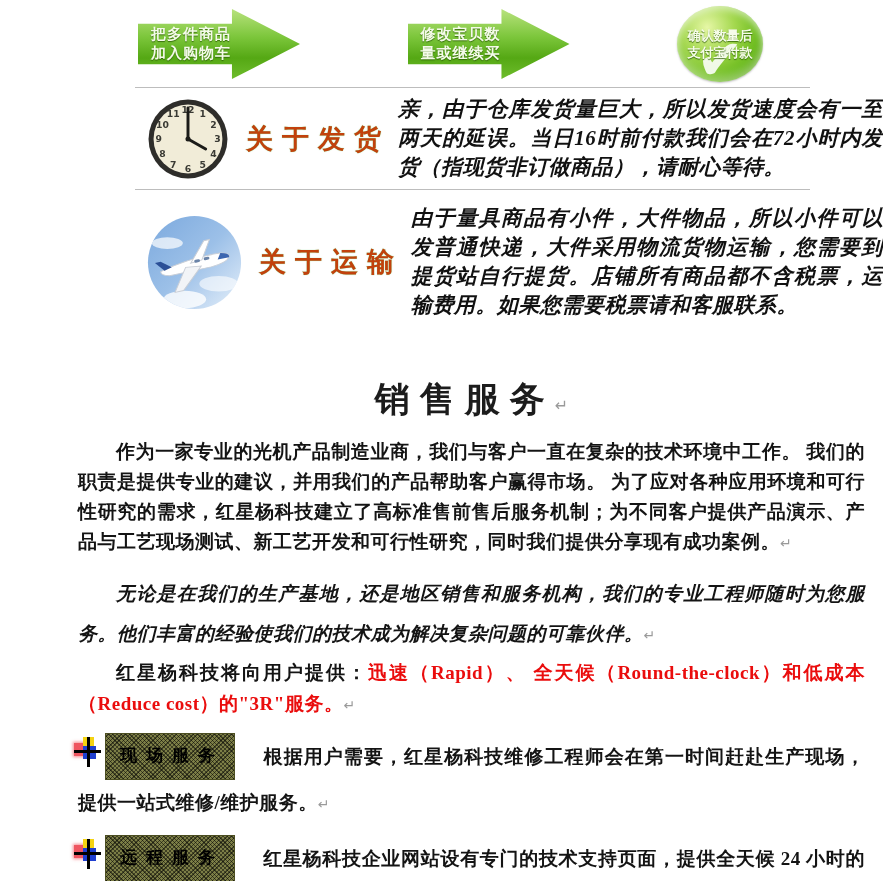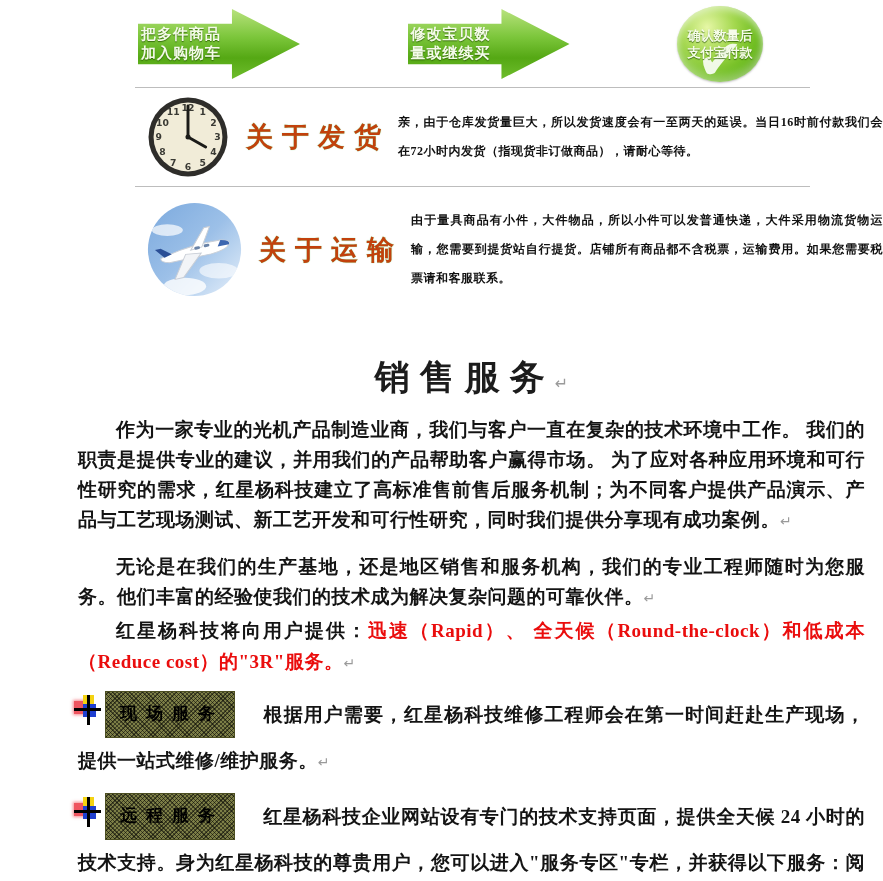--- a/index.html
+++ b/index.html
@@ -14,21 +14,21 @@
   .steps {
     margin:6px 0 0 138px; width:625px; height:76px;
     display:flex; align-items:center; justify-content:space-between;
   }
   .step-arrow {
     position:relative; width:162px; height:70px;
     background:linear-gradient(180deg,#b8e27d 0%,#7cc63b 40%,#55a814 70%,#6ebd2c 100%);
     clip-path:polygon(0 21%,58% 21%,58% 0,100% 50%,58% 100%,58% 79%,0 79%);
   }
   .step-arrow .step-text {
-    position:absolute; left:3px; top:50%; transform:translateY(-50%);
+    position:absolute; left:13px; top:50%; transform:translateY(-50%);
     color:#f4fbe9; font-weight:bold; font-size:15px; line-height:19px;
     text-shadow:0 1px 1px rgba(40,90,0,.8); letter-spacing:1px; white-space:nowrap;
   }
   .step-circle {
     position:relative; width:86px; height:76px; border-radius:50%;
     background:radial-gradient(circle at 35% 28%,#e6f7a6 0%,#9ed locationally 0,#a4d84f 35%,#6dbc1e 65%,#3f8c07 100%);
     background:radial-gradient(circle at 35% 28%,#e6f7a6 0%,#a4d84f 35%,#6dbc1e 65%,#3f8c07 100%);
     box-shadow:inset 0 -6px 10px rgba(255,255,255,.35), inset 0 4px 6px rgba(255,255,255,.5), 0 1px 2px rgba(0,0,0,.25);
     display:flex; align-items:center; justify-content:center;
   }
@@ -46,38 +46,38 @@
     border-top:1px solid #bdbdbd;
   }
 
   
   .info-row { display:flex; align-items:center; padding:7px 0 7px 146px; }
   .info-label {
     color:#c2410c; font-weight:bold; font-size:27px; letter-spacing:9px;
     margin:0 8px 0 16px; white-space:nowrap; text-shadow:0 0 1px rgba(30,200,50,.6);
   }
   .info-text {
-    width:536px; font-weight:bold; font-size:12px; line-height:29px;
-    text-align:justify; letter-spacing:.5px;
+    width:536px; font-weight:bold; font-size:21px; line-height:29px;
+    text-align:justify; letter-spacing:.5px;font-style:italic;
   }
   .clock-wrap { width:84px; height:84px; flex:0 0 auto; }
   .plane-wrap { width:97px; height:97px; flex:0 0 auto; }
 
   
   .doc { padding:0 18px 0 78px; }
   .doc-title {
     text-align:center; font-size:35px; font-weight:bold; letter-spacing:10px;
     margin:46px 0 14px 0; color:#1c1c1c;
   }
   .doc-title .cr { font-size:16px; letter-spacing:0; }
   .para {
     font-size:19px; font-weight:bold; line-height:30px; text-align:justify;
     text-indent:2em; color:#141414; margin-bottom:2px; letter-spacing:.5px;
   }
-  .para.second { line-height:30px; margin-top:16px; }
+  .para.second { line-height:40px; margin-top:16px;font-style:italic; }
   .para.red-line { margin-top:1px; line-height:31px; }
   .red { color:#ea0d0d; }
   .cr { color:#9a9a9a; font-weight:normal; font-size:14px; font-family:"DejaVu Sans",sans-serif; }
 
   
   .svc {
     position:relative; margin:12px 0 0 0; font-size:19px; font-weight:bold;
     line-height:38px; text-align:justify; color:#141414; letter-spacing:.5px;
   }
   .svc-bullet {

